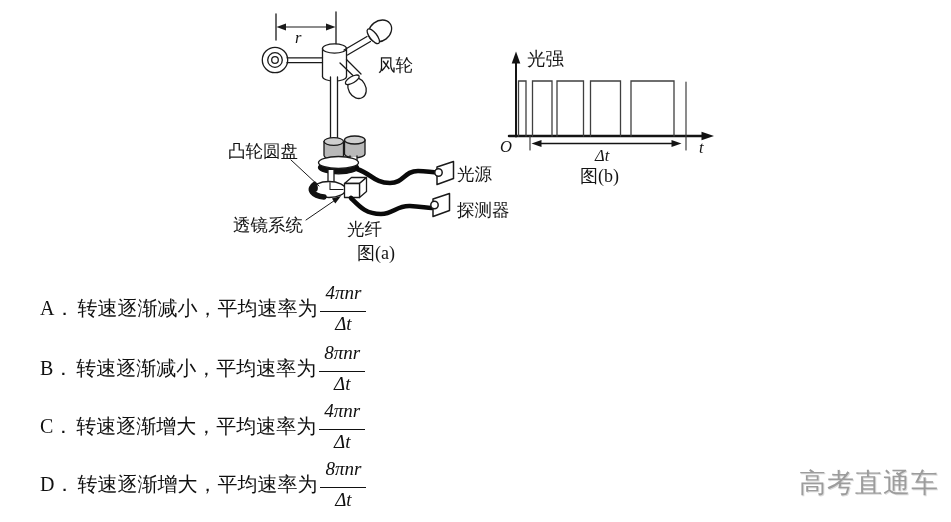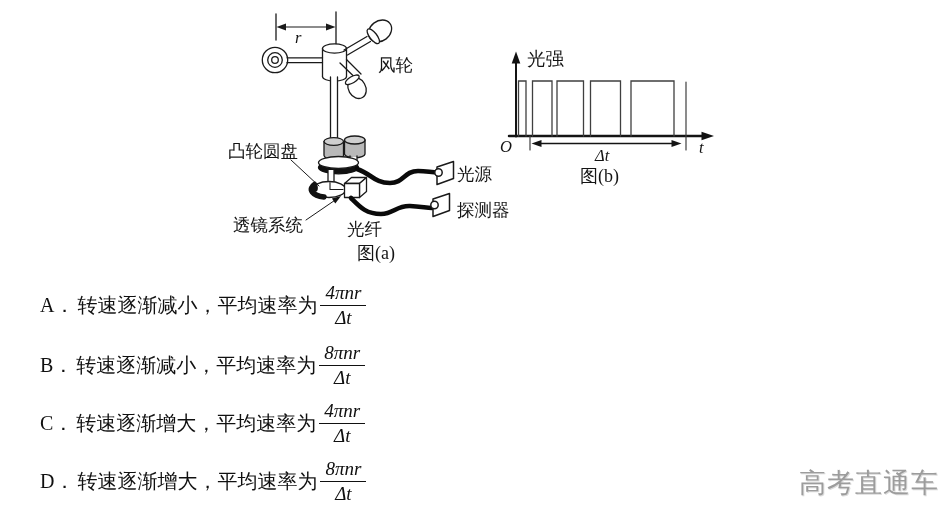--- a/index.html
+++ b/index.html
@@ -9,21 +9,21 @@
   svg text{stroke:none;fill:#141414;font-family:"Liberation Serif","DejaVu Serif",serif;}
   .cjk{font-size:17.5px;}
   .cjk-big{font-size:18.5px;}
   .caption{font-size:18px;}
   .math{font-style:italic;font-size:16.5px;}
   .option{position:absolute;left:40px;display:flex;align-items:center;
           font-size:20px;white-space:nowrap;color:#101010;}
   .opt-label{margin-right:3px;}
   .frac{display:inline-flex;flex-direction:column;align-items:center;margin-left:3px;
         font-size:19px;font-style:italic;line-height:1.15;}
-  .frac .num{display:block;padding:0 5px 1px;border-bottom:1.6px solid #111;}
+  .frac .num{display:block;padding:0 5px 7px;border-bottom:1.6px solid #111;}
   .frac .den{display:block;padding-top:1px;}
   .watermark{position:absolute;left:799px;top:465px;font-size:27px;letter-spacing:1px;
              color:#9c9c9c;text-shadow:1px 1px 0 #dcdcdc;
              font-family:"Liberation Sans","DejaVu Sans",sans-serif;}
 </style>
 </head>
 <body>
 
 <div id="page">
 

